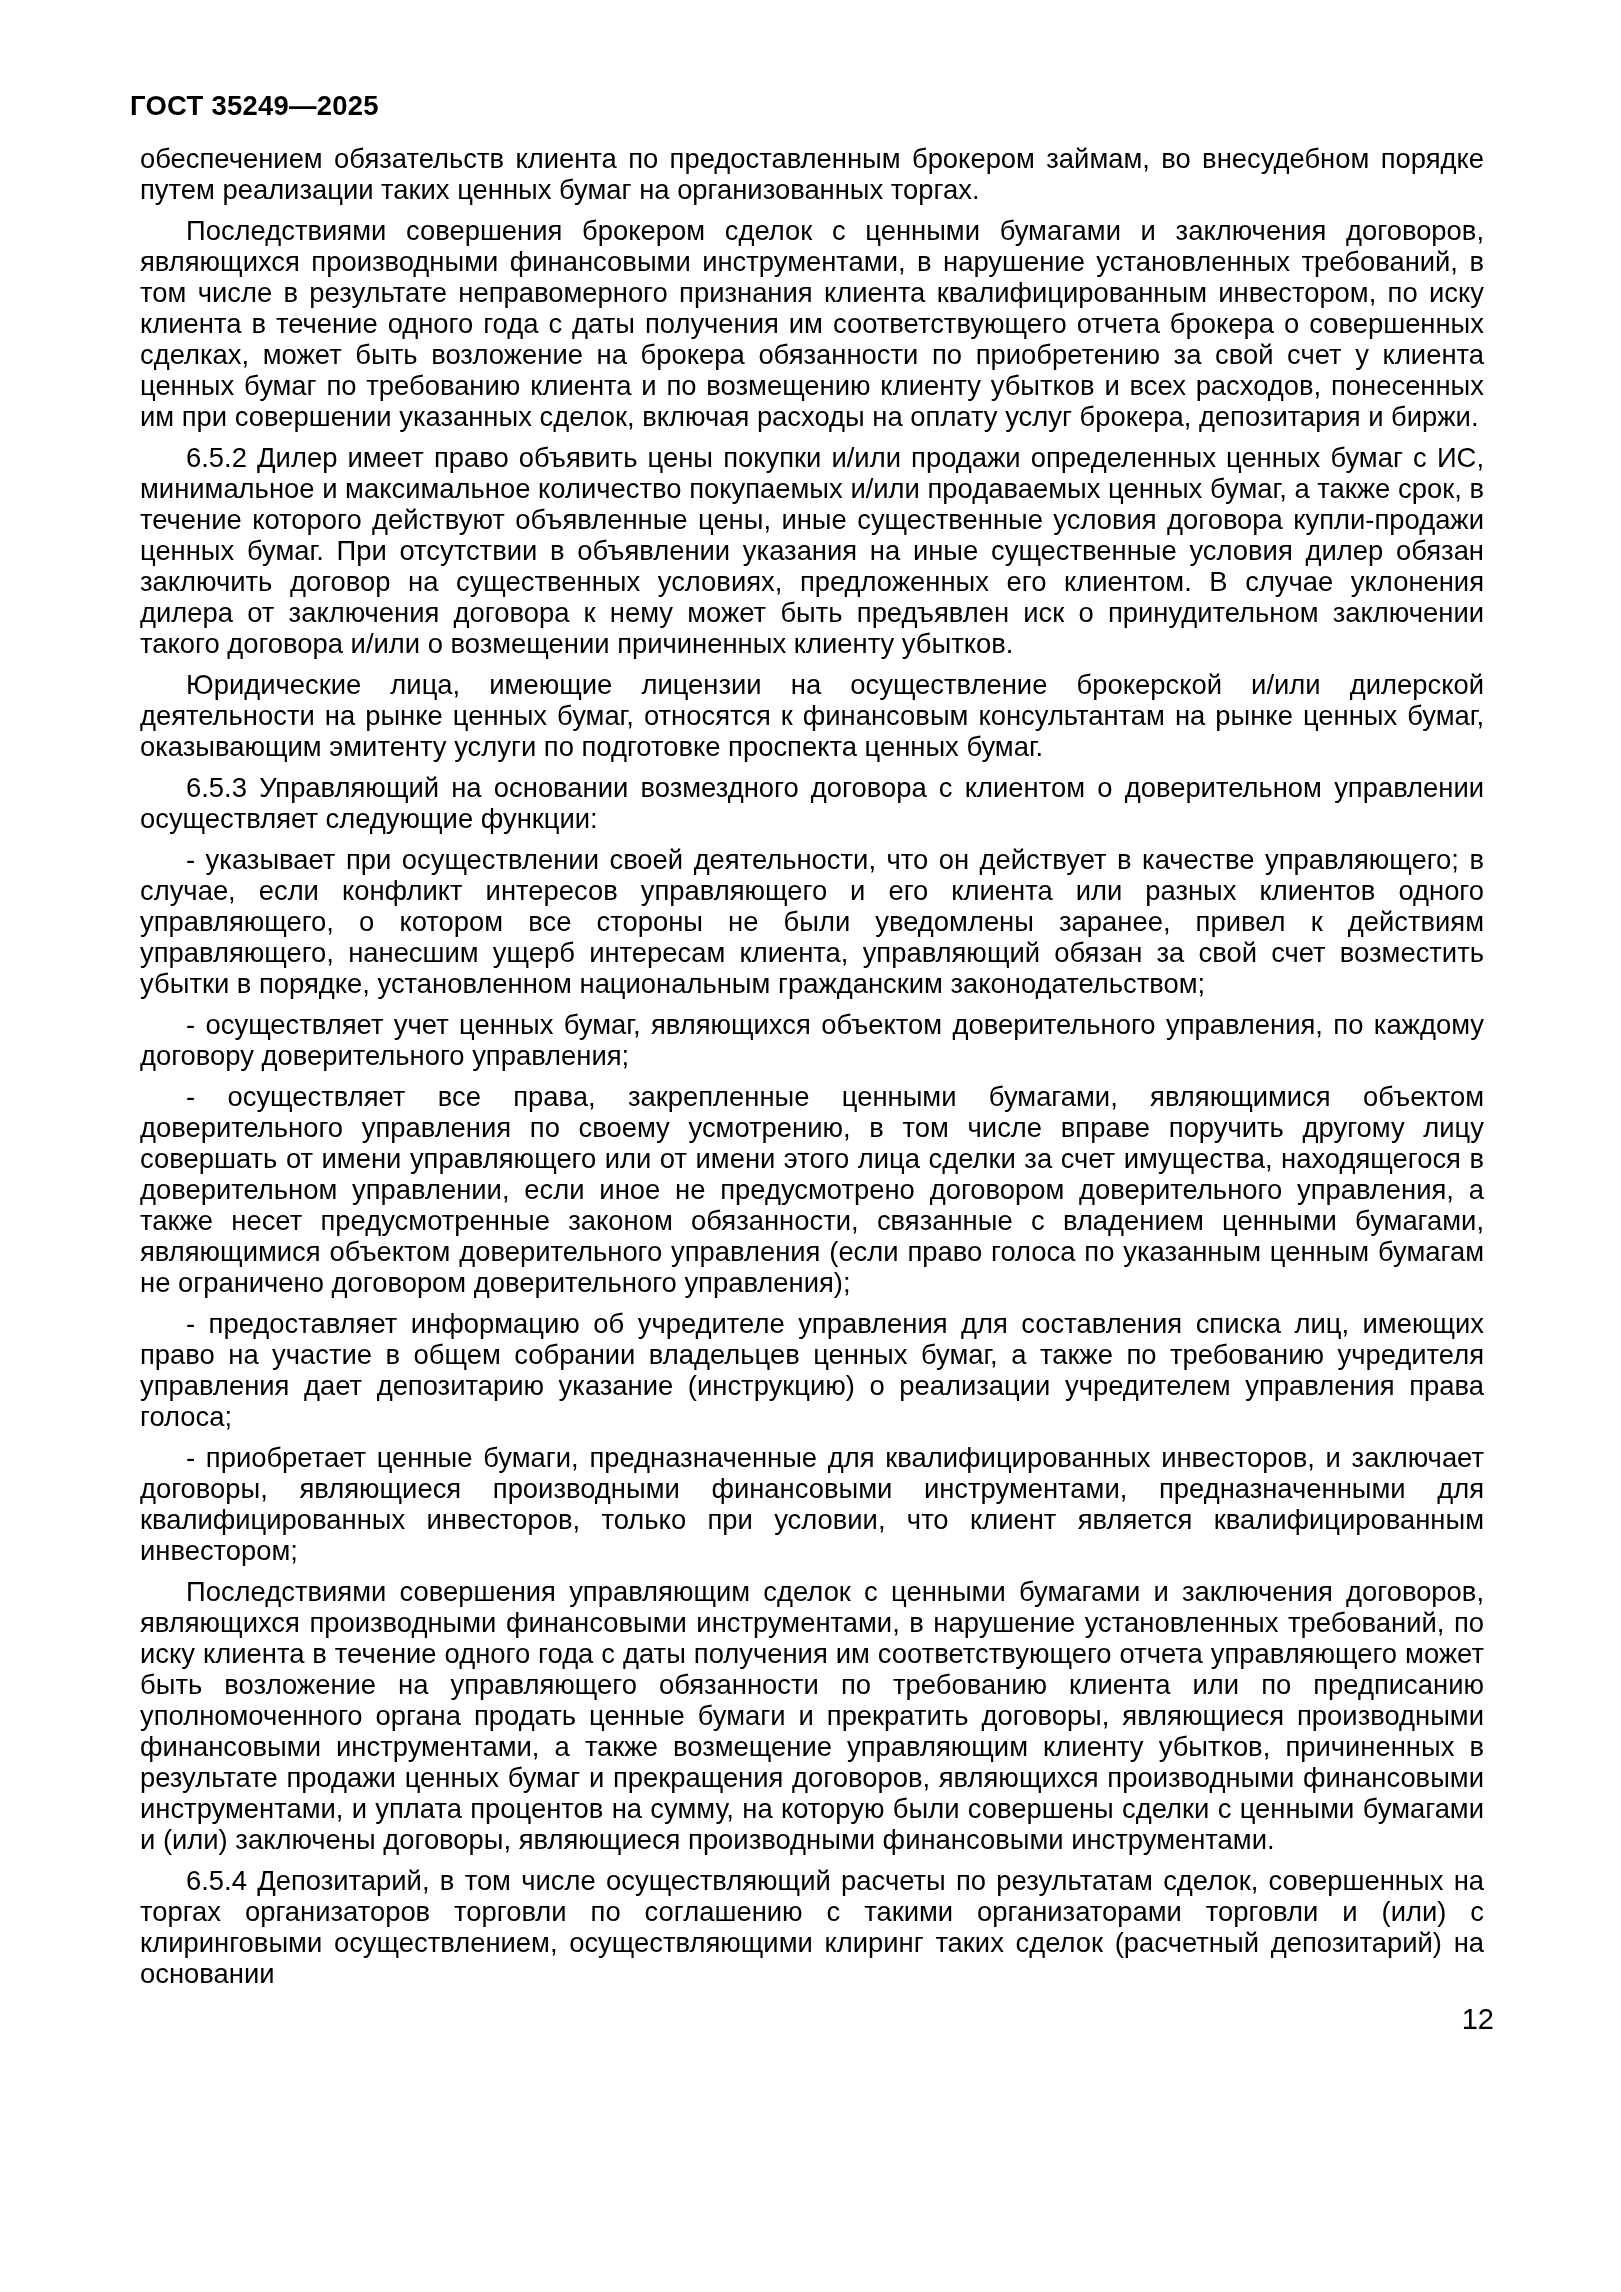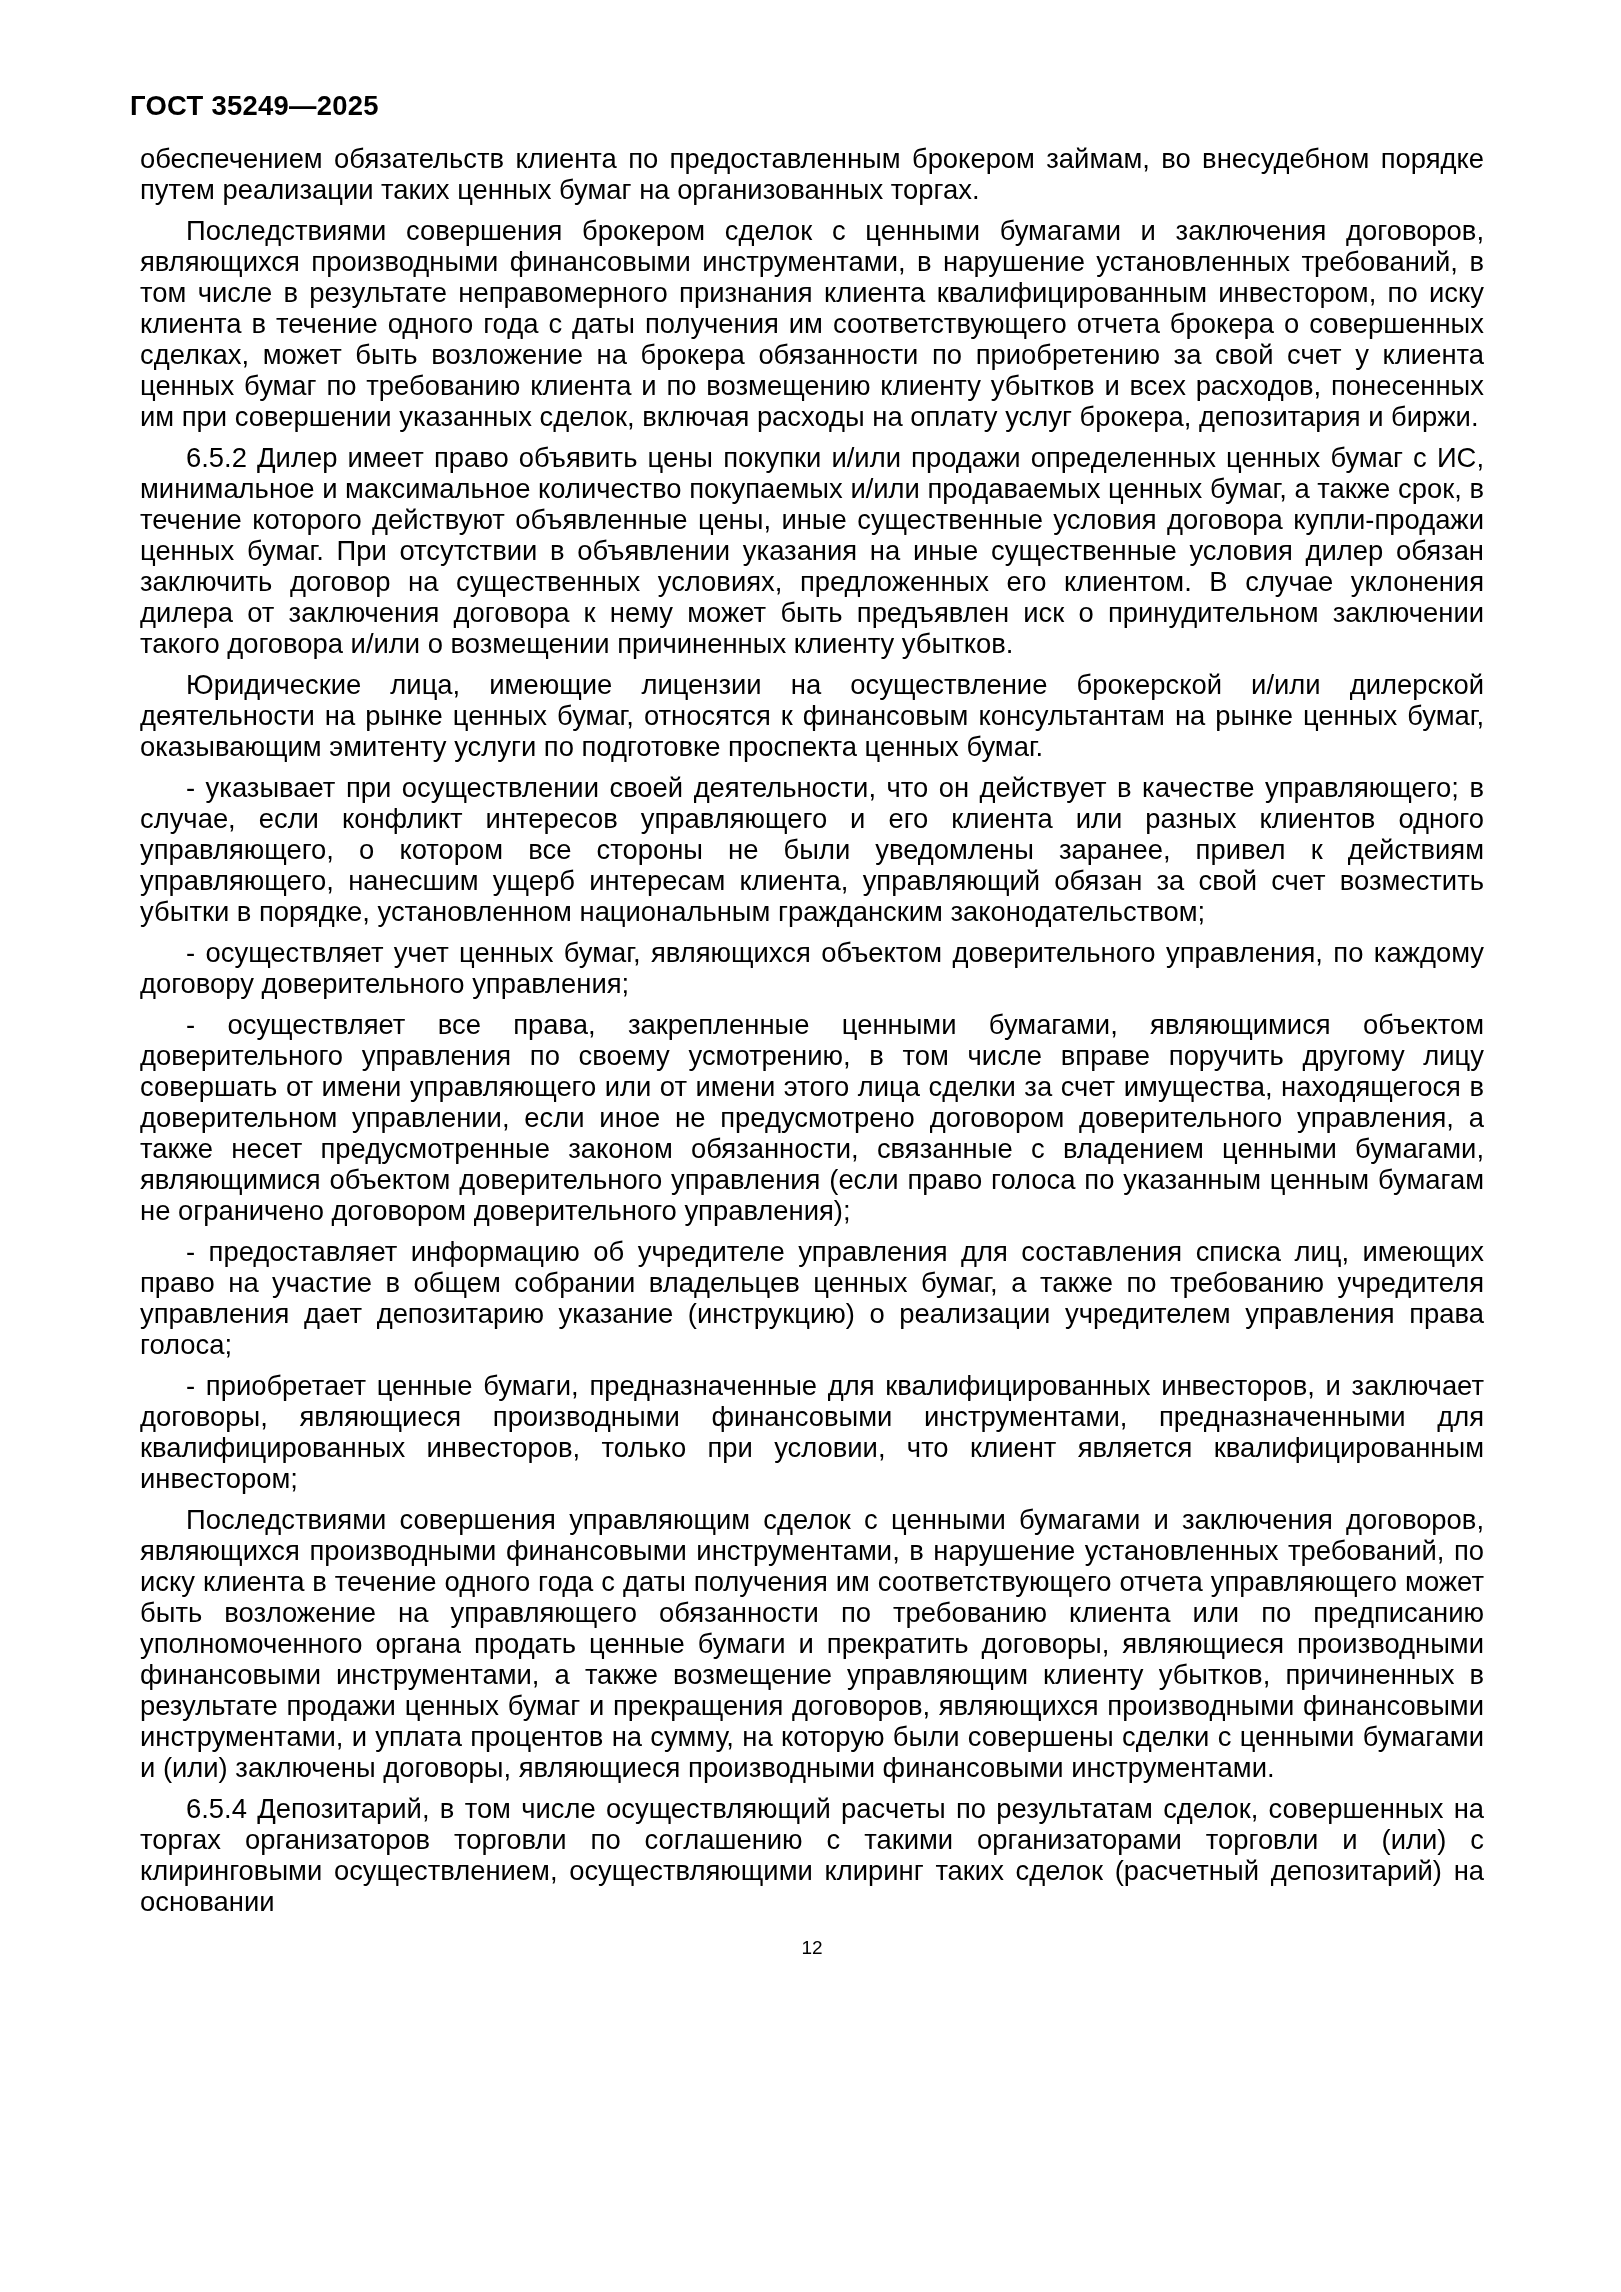--- a/index.html
+++ b/index.html
@@ -38,37 +38,38 @@
   }
   .doc-body p.para {
     margin: 10px;
     padding: 0;
     text-indent: 46px;
   }
   .doc-body p.para--continuation {
     text-indent: 0;
   }
   .page-num {
-    font-size: 19px;
+    font-size: 29px;
     line-height: 29px;
     margin-top: 15.7px;
-    text-align: center;
+    text-align: right;
   }
 </style>
 </head>
 <body>
 
 <div class="page">
   <div class="content">
     <div class="doc-header">ГОСТ 35249—2025</div>
     <div class="doc-body" id="doc-body">
         <p class="para para--continuation">обеспечением обязательств клиента по предоставленным брокером займам, во внесудебном порядке путем реализации таких ценных бумаг на организованных торгах.</p>
         <p class="para">Последствиями совершения брокером сделок с ценными бумагами и заключения договоров, являющихся производными финансовыми инструментами, в нарушение установленных требований, в том числе в результате неправомерного признания клиента квалифицированным инвестором, по иску клиента в течение одного года с даты получения им соответствующего отчета брокера о совершенных сделках, может быть возложение на брокера обязанности по приобретению за свой счет у клиента ценных бумаг по требованию клиента и по возмещению клиенту убытков и всех расходов, понесенных им при совершении указанных сделок, включая расходы на оплату услуг брокера, депозитария и биржи.</p>
         <p class="para">6.5.2 Дилер имеет право объявить цены покупки и/или продажи определенных ценных бумаг с ИС, минимальное и максимальное количество покупаемых и/или продаваемых ценных бумаг, а также срок, в течение которого действуют объявленные цены, иные существенные условия договора купли-продажи ценных бумаг. При отсутствии в объявлении указания на иные существенные условия дилер обязан заключить договор на существенных условиях, предложенных его клиентом. В случае уклонения дилера от заключения договора к нему может быть предъявлен иск о принудительном заключении такого договора и/или о возмещении причиненных клиенту убытков.</p>
         <p class="para">Юридические лица, имеющие лицензии на осуществление брокерской и/или дилерской деятельности на рынке ценных бумаг, относятся к финансовым консультантам на рынке ценных бумаг, оказывающим эмитенту услуги по подготовке проспекта ценных бумаг.</p>
+        <p class="para">6.5.3 Управляющий на основании возмездного договора с клиентом о доверительном управлении осуществляет следующие функции:</p>
         <p class="para">- указывает при осуществлении своей деятельности, что он действует в качестве управляющего; в случае, если конфликт интересов управляющего и его клиента или разных клиентов одного управляющего, о котором все стороны не были уведомлены заранее, привел к действиям управляющего, нанесшим ущерб интересам клиента, управляющий обязан за свой счет возместить убытки в порядке, установленном национальным гражданским законодательством;</p>
         <p class="para">- осуществляет учет ценных бумаг, являющихся объектом доверительного управления, по каждому договору доверительного управления;</p>
         <p class="para">- осуществляет все права, закрепленные ценными бумагами, являющимися объектом доверительного управления по своему усмотрению, в том числе вправе поручить другому лицу совершать от имени управляющего или от имени этого лица сделки за счет имущества, находящегося в доверительном управлении, если иное не предусмотрено договором доверительного управления, а также несет предусмотренные законом обязанности, связанные с владением ценными бумагами, являющимися объектом доверительного управления (если право голоса по указанным ценным бумагам не ограничено договором доверительного управления);</p>
         <p class="para">- предоставляет информацию об учредителе управления для составления списка лиц, имеющих право на участие в общем собрании владельцев ценных бумаг, а также по требованию учредителя управления дает депозитарию указание (инструкцию) о реализации учредителем управления права голоса;</p>
         <p class="para">- приобретает ценные бумаги, предназначенные для квалифицированных инвесторов, и заключает договоры, являющиеся производными финансовыми инструментами, предназначенными для квалифицированных инвесторов, только при условии, что клиент является квалифицированным инвестором;</p>
         <p class="para">Последствиями совершения управляющим сделок с ценными бумагами и заключения договоров, являющихся производными финансовыми инструментами, в нарушение установленных требований, по иску клиента в течение одного года с даты получения им соответствующего отчета управляющего может быть возложение на управляющего обязанности по требованию клиента или по предписанию уполномоченного органа продать ценные бумаги и прекратить договоры, являющиеся производными финансовыми инструментами, а также возмещение управляющим клиенту убытков, причиненных в результате продажи ценных бумаг и прекращения договоров, являющихся производными финансовыми инструментами, и уплата процентов на сумму, на которую были совершены сделки с ценными бумагами и (или) заключены договоры, являющиеся производными финансовыми инструментами.</p>
         <p class="para">6.5.4 Депозитарий, в том числе осуществляющий расчеты по результатам сделок, совершенных на торгах организаторов торговли по соглашению с такими организаторами торговли и (или) с клиринговыми осуществлением, осуществляющими клиринг таких сделок (расчетный депозитарий) на основании</p>
       </div>
     <div class="page-num">12</div>
   </div>

